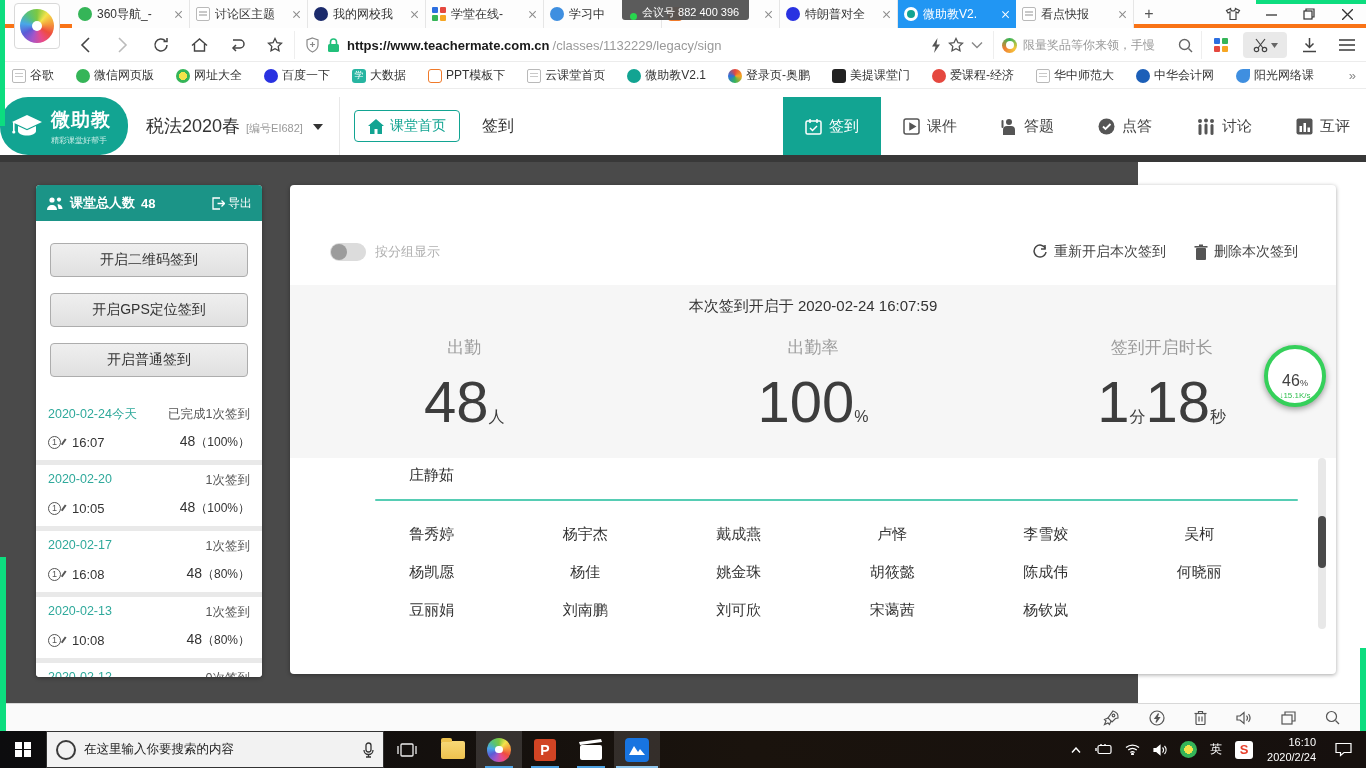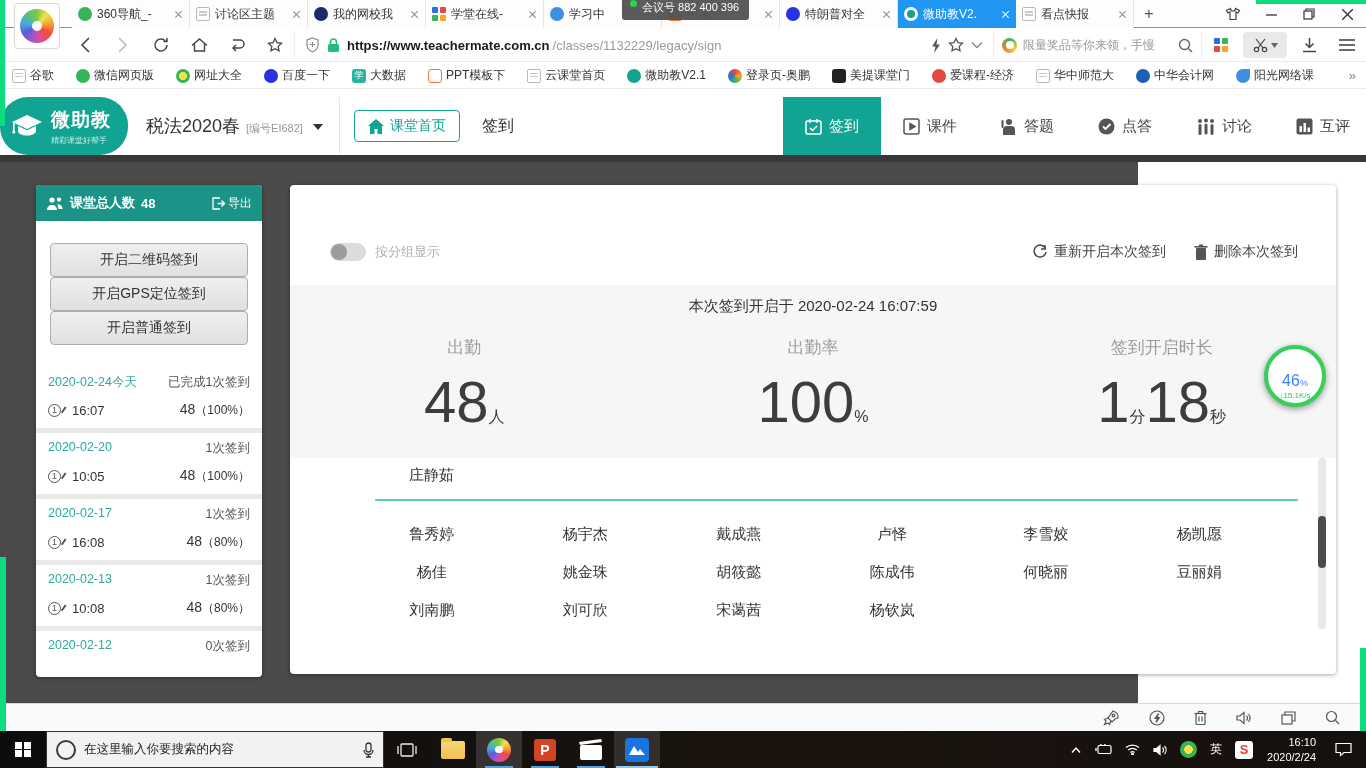--- a/index.html
+++ b/index.html
@@ -3,21 +3,21 @@
 <meta charset="utf-8">
 <style>
   * { margin:0; padding:0; box-sizing:border-box; }
   body { font-family:"Liberation Sans","DejaVu Sans",sans-serif; }
   #screen { position:relative; width:1366px; height:768px; background:#fff; overflow:hidden; }
 
   
   .strip { position:absolute; background:#0ddd7f; z-index:60; }
 
   
-  .tabbar { position:absolute; left:0; top:0; width:1366px; height:28px; background:#fdfdfd; border-bottom:1px solid #f97316; }
+  .tabbar { position:absolute; left:0; top:0; width:1366px; height:28px; background:#fdfdfd; border-bottom:4px solid #f97316; }
   .blogo { position:absolute; left:14px; top:3px; width:46px; height:46px; background:#fff; border:1px solid #d9d9d9; border-radius:4px; z-index:20; display:flex; align-items:center; justify-content:center; }
   .pinwheel { width:34px; height:34px; border-radius:50%; background:conic-gradient(#7cc843,#f4e34b,#f49d3c,#ee4d3e,#e84a8a,#a455c9,#5b5bd6,#49a7e8,#57c27a,#7cc843); position:relative; }
   .pinwheel::after { content:""; position:absolute; left:35%; top:35%; width:30%; height:30%; background:#fff; border-radius:50%; }
   .tabs { position:absolute; left:72px; top:0; display:flex; height:28px; }
   .tab { width:118px; height:28px; display:flex; align-items:center; gap:5px; padding:0 6px; font-size:12px; color:#333; border-right:1px solid #e6e6e6; background:#fdfdfd; cursor:default; }
   .tab .lbl { flex:1; overflow:hidden; white-space:nowrap; }
   .tab.active { background:#2196f3; color:#fff; border-right:none; }
   .fav { width:14px; height:14px; flex:0 0 14px; border-radius:3px; position:relative; }
   .fav.round { border-radius:50%; }
   .fav.doc { background:#fff; border:1px solid #b9b9b9; border-radius:2px; }
@@ -25,21 +25,21 @@
   .grid4 { width:14px; height:14px; flex:0 0 14px; display:grid; grid-template-columns:6px 6px; grid-template-rows:6px 6px; gap:2px; }
   .grid4 span { border-radius:1px; }
   .xicon { position:relative; width:9px; height:9px; flex:0 0 9px; }
   .xicon::before,.xicon::after { content:""; position:absolute; left:4px; top:0; width:1.3px; height:9px; background:#8a8a8a; }
   .xicon::before { transform:rotate(45deg);} .xicon::after { transform:rotate(-45deg);}
   .tab.active .xicon::before,.tab.active .xicon::after { background:#fff; }
   .newtab { width:30px; height:28px; display:flex; align-items:center; justify-content:center; color:#555; font-size:16px; }
   .newtab::before { content:"+"; }
   .winctl { position:absolute; right:0; top:0; height:28px; display:flex; align-items:center; }
   .winbtn { width:38px; height:28px; display:flex; align-items:center; justify-content:center; color:#333; }
-  .meet-overlay { position:absolute; left:622px; top:0; height:20px; padding:0 10px 0 8px; background:rgba(82,82,82,.95); color:#fff; font-size:11px; display:flex; align-items:flex-start; gap:5px; z-index:30; border-radius:0 0 3px 3px; }
+  .meet-overlay { position:absolute; left:622px; top:0; height:20px; padding:0 10px 0 8px; background:rgba(82,82,82,.95); color:#fff; font-size:11px; display:flex; align-items:flex-end; gap:5px; z-index:30; border-radius:0 0 3px 3px; }
   .gdot { width:7px; height:7px; border-radius:50%; background:#28d54e; }
 
   
   .toolbar { position:absolute; left:0; top:29px; width:1366px; height:33px; background:#fff; display:flex; align-items:center; border-bottom:1px solid #ececec; }
   .tbico { width:38px; height:28px; display:flex; align-items:center; justify-content:center; color:#444; }
   .tbico.dim { color:#b5b5b5; }
   .urlbox { flex:1; height:28px; display:flex; align-items:center; gap:7px; padding:0 10px; border-left:1px solid #eee; border-right:1px solid #eee; font-size:13px; }
   .host { color:#1a1a1a; font-weight:bold; }
   .path { color:#9a9a9a; }
   .searchbox { width:208px; height:28px; display:flex; align-items:center; gap:6px; padding:0 8px; border-right:1px solid #eee; }
@@ -71,21 +71,21 @@
   .navitem.active { background:#12a492; color:#fff; }
   .darkstrip { position:absolute; left:0; top:155px; width:1366px; height:7px; background:#383838; }
 
   
   .content { position:absolute; left:0; top:162px; width:1138px; height:541px; background:#4a4a4a;padding-left:21px; }
 
   
   .sidecard { position:absolute; left:36px; top:23px; width:226px; height:492px; background:#fff; border-radius:4px; overflow:hidden; box-shadow:0 1px 4px rgba(0,0,0,.35); }
   .sidehead { height:36px; background:#1b9487; color:#fff; display:flex; align-items:center; gap:6px; padding:0 10px; font-size:13px; font-weight:bold; }
   .sidehead .exp { margin-left:auto; display:flex; align-items:center; gap:3px; font-weight:normal; font-size:12px; }
-  .sbtns { padding:22px 14px 10px; display:flex; flex-direction:column; }
+  .sbtns { padding:22px 14px 10px; display:flex; flex-direction:column; gap:16px; }
   .sbtn { height:34px; background:linear-gradient(#efefef,#e0e0e0); border:1px solid #adadad; border-radius:4px; font-size:14px; color:#333; display:flex; align-items:center; justify-content:center; }
   .hist { margin-top:12px; display:flex; flex-direction:column; gap:5px; background:#e9e9e9; }
   .hgroup { background:#fff; padding:7px 12px 9px; }
   .hrow1 { display:flex; justify-content:space-between; font-size:12.5px; }
   .hdate { color:#2fa99b; }
   .hstat { color:#555; }
   .hrow2 { display:flex; justify-content:space-between; align-items:center; margin-top:10px; font-size:13px; color:#333; }
   .att-ic { display:inline-flex; align-items:center; gap:1px; }
   .c1 { width:13px; height:13px; border:1px solid #555; border-radius:50%; font-size:9px; color:#555; display:flex; align-items:center; justify-content:center; }
   .pen { width:7px; height:1.5px; background:#555; transform:rotate(-55deg); margin-left:-2px; }
@@ -111,21 +111,21 @@
   .ngrid { display:grid; grid-template-columns:repeat(6,1fr); padding:0 60px 0 18px; }
   .ncell { text-align:center; font-size:15px; color:#333; height:38px; display:flex; align-items:center; justify-content:center; }
   .partrow { padding:8px 60px 6px 18px; }
   .partname { width:16.6%; text-align:center; font-size:15px; color:#333; }
   .tdivider { height:2px; background:#56cdb4; margin:8px 38px 14px; border-radius:1px; }
   .nscroll { position:absolute; right:10px; top:0; width:8px; height:171px; background:#e8e8e8; border-radius:4px; }
   .nthumb { position:absolute; left:0; top:58px; width:8px; height:52px; background:#4a4a4a; border-radius:4px; }
 
   
   .ball { position:absolute; left:1264px; top:345px; width:62px; height:62px; border-radius:50%; background:#fff; border:4px solid #35d05a; box-shadow:0 2px 6px rgba(0,0,0,.4); display:flex; flex-direction:column; align-items:center; justify-content:center; z-index:70; }
-  .ball .bp { font-size:16px; color:#3b82f6;margin-top:20px; } .ball .bp em { font-style:normal; font-size:9px; }
+  .ball .bp { font-size:16px; color:#404040;margin-top:20px; } .ball .bp em { font-style:normal; font-size:9px; }
   .ball .bs { font-size:8px; color:#2fbf4f; margin-top:1px; }
 
   
   .statusbar { position:absolute; left:0; top:703px; width:1366px; height:28px; background:#fafafa; border-top:1px solid #d8d8d8; display:flex; align-items:center; justify-content:flex-end; gap:29px; padding-right:26px; color:#555; }
 
   
   .taskbar { position:absolute; left:0; top:731px; width:1366px; height:37px; background:linear-gradient(90deg,#0c0c0e,#1a130d 55%,#16100e); display:flex; align-items:center; z-index:80; }
   .startbtn { width:46px; height:37px; display:flex; align-items:center; justify-content:center; }
   .winlogo { display:grid; grid-template-columns:7px 7px; grid-template-rows:7px 7px; gap:1.5px; }
   .winlogo span { background:#fff; }
@@ -626,20 +626,21 @@
         <div class="partrow">
             <div class="partname">庄静茹</div>
           </div>
         <div class="tdivider"></div>
         <div class="ngrid">
           <span class="ncell">鲁秀婷</span>
           <span class="ncell">杨宇杰</span>
           <span class="ncell">戴成燕</span>
           <span class="ncell">卢怿</span>
           <span class="ncell">李雪姣</span>
+          <span class="ncell">吴柯</span>
           <span class="ncell">杨凯愿</span>
           <span class="ncell">杨佳</span>
           <span class="ncell">姚金珠</span>
           <span class="ncell">胡筱懿</span>
           <span class="ncell">陈成伟</span>
           <span class="ncell">何晓丽</span>
           <span class="ncell">豆丽娟</span>
           <span class="ncell">刘南鹏</span>
           <span class="ncell">刘可欣</span>
           <span class="ncell">宋蔼茜</span>

